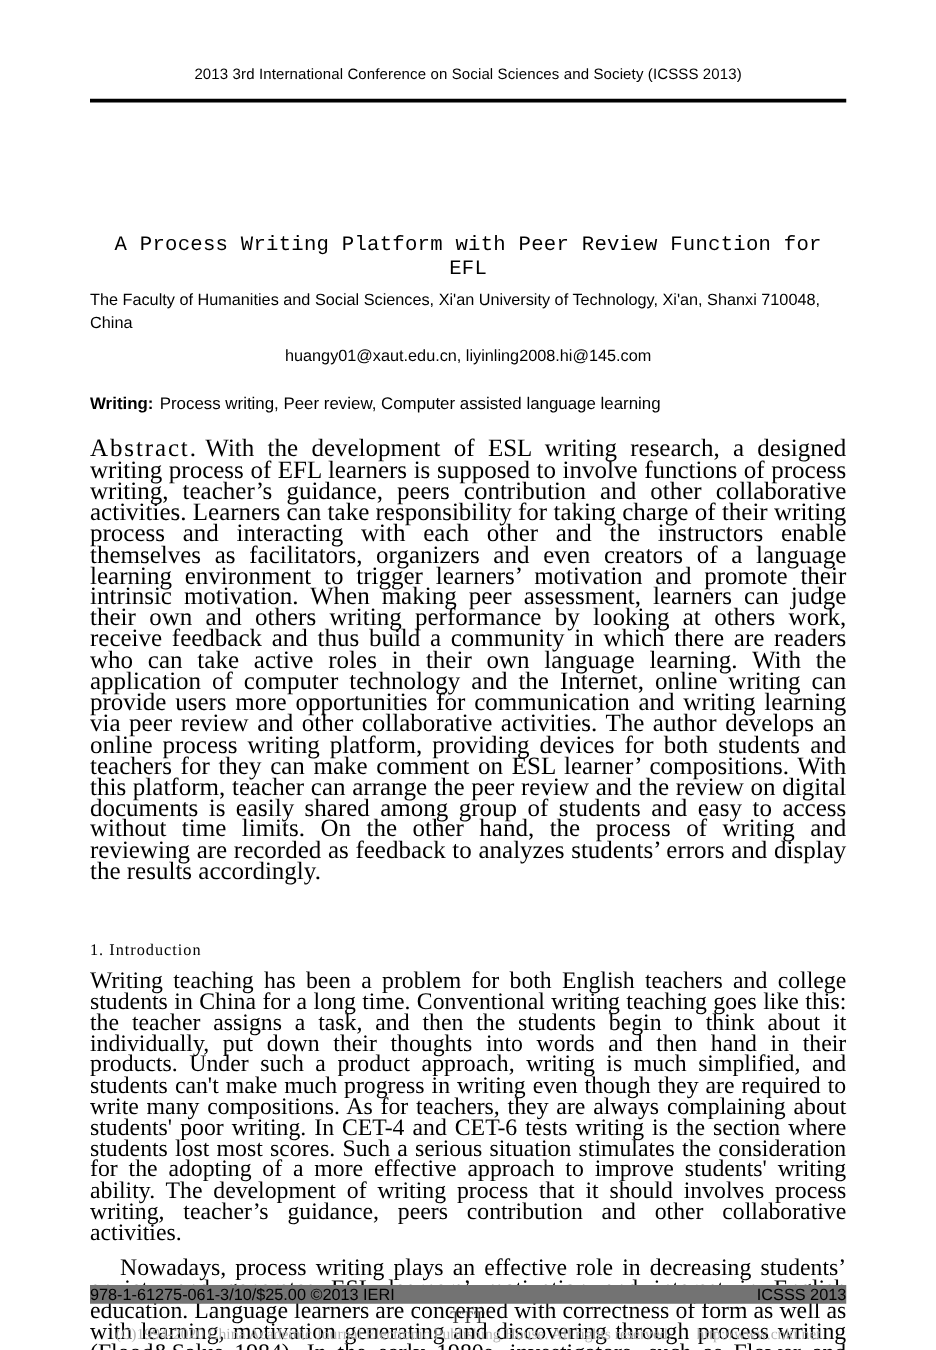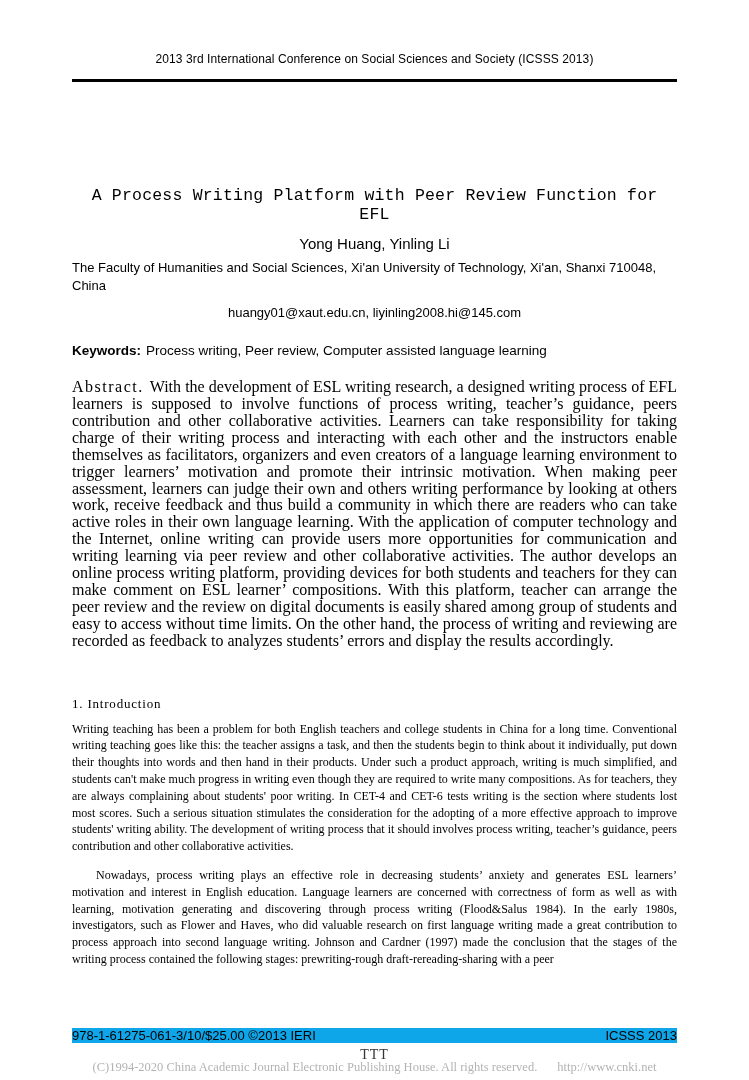--- a/index.html
+++ b/index.html
@@ -59,51 +59,51 @@
     font-size: 13px;
   }
   .keywords-line {
     margin-top: 23px;
     font-family: "Liberation Sans", sans-serif;
     font-size: 13.5px;
   }
   .keywords-label { font-weight: bold; margin-right: 5px; }
   .abstract-par {
     margin: 21px 0 0 0;
-    font-size: 16px;
+    font-size: 20px;
     line-height: 16.9px;
     text-align: justify;
   }
   .abstract-label { letter-spacing: 1.5px; margin-right: 6px; }
   .section-heading {
     margin: 46px 0 0 0;
     font-size: 13px;
     font-weight: normal;
     letter-spacing: 0.8px;
   }
   .body-par {
     margin: 9px 0 0 0;
-    font-size: 12px;
+    font-size: 19px;
     line-height: 16.8px;
     text-align: justify;
   }
   .body-par.indent {
     margin-top: 12px;
     text-indent: 24px;
   }
   .footer-line {
     position: absolute;
     left: 72px;
     right: 72px;
     top: 1028px;
     display: flex;
     justify-content: space-between;
     font-family: "Liberation Sans", sans-serif;
     font-size: 13px;
-    background: #0ea5e9;
+    background: #737373;
   }
   .page-marker {
     position: absolute;
     left: 0;
     right: 0;
     top: 1047px;
     text-align: center;
     font-size: 14px;
     color: #333333;
     letter-spacing: 1px;
@@ -126,28 +126,27 @@
 <div class="page">
 
   <div class="content">
 
     <div class="conf-header">2013 3rd International Conference on Social Sciences and Society (ICSSS 2013)</div>
 
     <div class="header-rule"></div>
 
     <h1 class="paper-title">A Process Writing Platform with Peer Review Function for EFL</h1>
 
-    <div class="paper-authors">Yong Huang, Yinling Li</div>
 
     <div class="paper-affiliation">The Faculty of Humanities and Social Sciences, Xi'an University of Technology, Xi'an, Shanxi 710048, China</div>
 
     <div class="paper-emails">huangy01@xaut.edu.cn, liyinling2008.hi@145.com</div>
 
     <div class="keywords-line">
-      <span class="keywords-label">Keywords:</span><span>Process writing, Peer review, Computer assisted language learning</span>
+      <span class="keywords-label">Writing:</span><span>Process writing, Peer review, Computer assisted language learning</span>
     </div>
 
     <p class="abstract-par">
       <span class="abstract-label">Abstract.</span><span>With the development of ESL writing research, a designed writing process of EFL learners is supposed to involve functions of process writing, teacher’s guidance, peers contribution and other collaborative activities. Learners can take responsibility for taking charge of their writing process and interacting with each other and the instructors enable themselves as facilitators, organizers and even creators of a language learning environment to trigger learners’ motivation and promote their intrinsic motivation. When making peer assessment, learners can judge their own and others writing performance by looking at others work, receive feedback and thus build a community in which there are readers who can take active roles in their own language learning. With the application of computer technology and the Internet, online writing can provide users more opportunities for communication and writing learning via peer review and other collaborative activities. The author develops an online process writing platform, providing devices for both students and teachers for they can make comment on ESL learner’ compositions. With this platform, teacher can arrange the peer review and the review on digital documents is easily shared among group of students and easy to access without time limits. On the other hand, the process of writing and reviewing are recorded as feedback to analyzes students’ errors and display the results accordingly.</span>
     </p>
 
     <h2 class="section-heading">1. Introduction</h2>
 
     <p class="body-par">Writing teaching has been a problem for both English teachers and college students in China for a long time. Conventional writing teaching goes like this: the teacher assigns a task, and then the students begin to think about it individually, put down their thoughts into words and then hand in their products. Under such a product approach, writing is much simplified, and students can't make much progress in writing even though they are required to write many compositions. As for teachers, they are always complaining about students' poor writing. In CET-4 and CET-6 tests writing is the section where students lost most scores. Such a serious situation stimulates the consideration for the adopting of a more effective approach to improve students' writing ability. The development of writing process that it should involves process writing, teacher’s guidance, peers contribution and other collaborative activities.</p>
 

